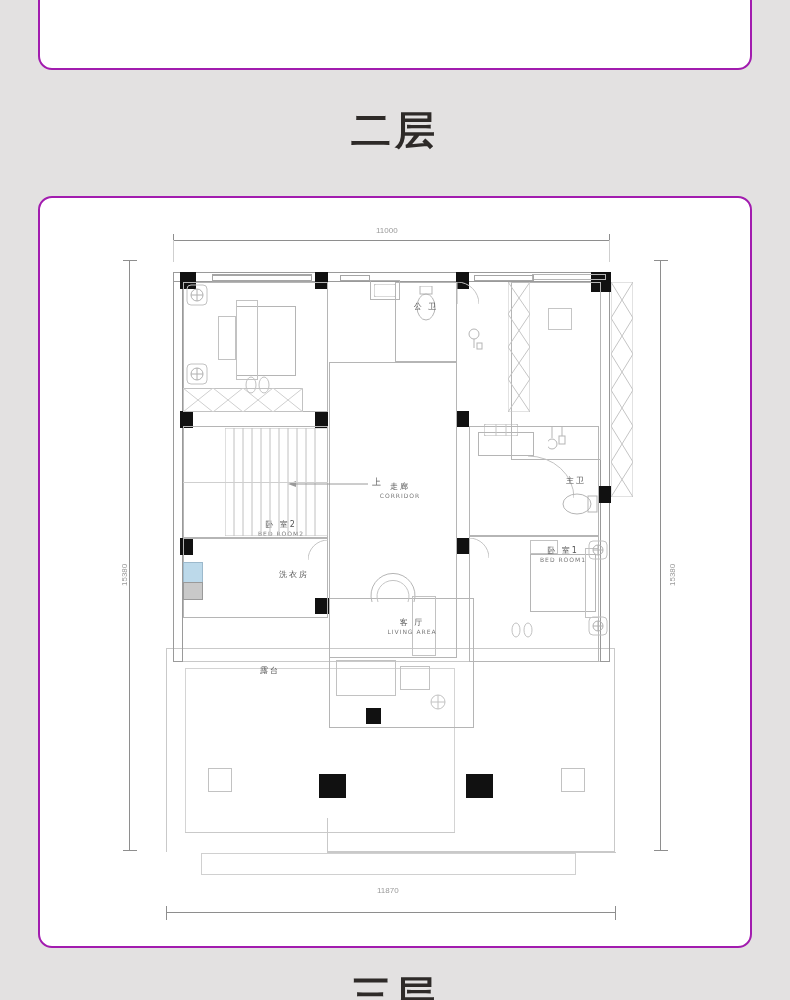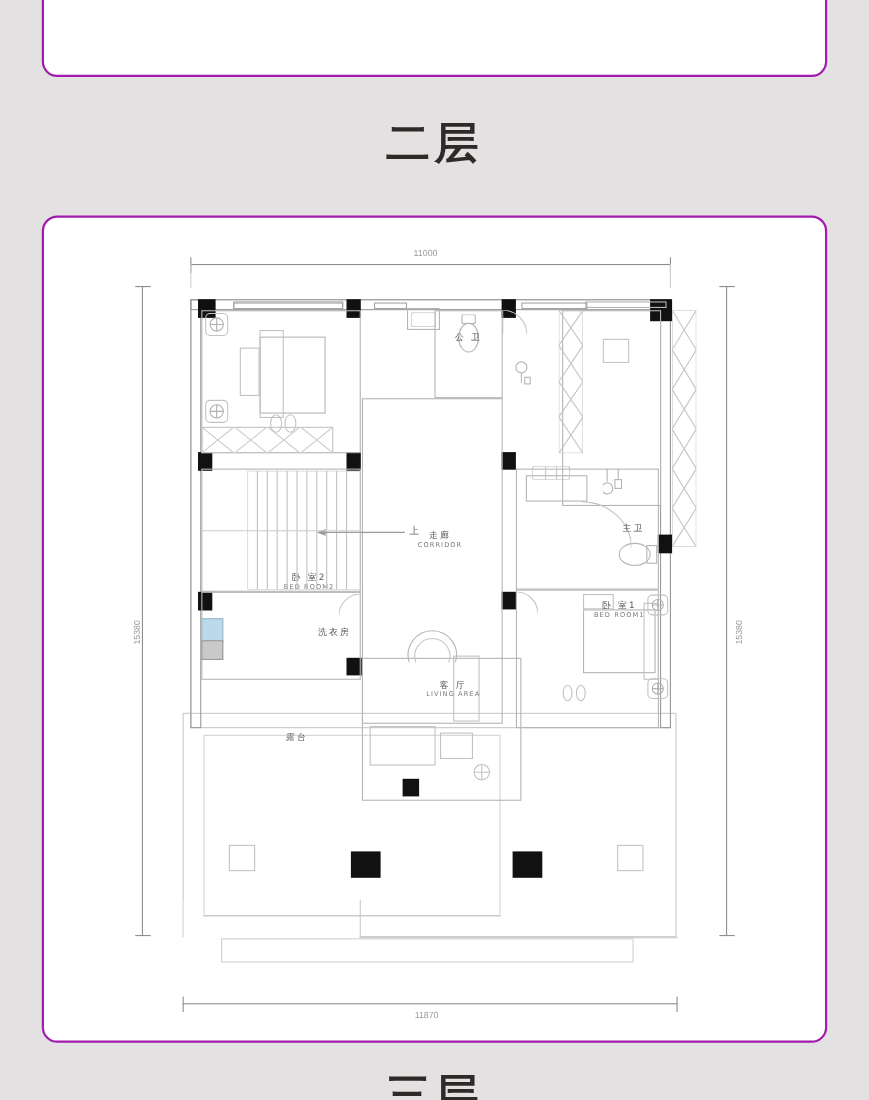--- a/index.html
+++ b/index.html
@@ -79,21 +79,21 @@
 <div class="card" id="card-main">
   <div class="plan">
 
     <div class="dim" style="left:336px;top:28px;">11000</div>
     <div class="line" style="left:133px;top:42px;width:437px;height:1px;background:#8e8e8e;"></div>
     <div class="line" style="left:133px;top:36px;width:1px;height:14px;background:#8e8e8e;"></div>
     <div class="line" style="left:569px;top:36px;width:1px;height:14px;background:#8e8e8e;"></div>
     <div class="line" style="left:133px;top:42px;width:1px;height:22px;background:#cfcfcf;"></div>
     <div class="line" style="left:569px;top:42px;width:1px;height:22px;background:#cfcfcf;"></div>
 
-    <div class="dim" style="left:337px;top:720px;">11870</div>
+    <div class="dim" style="left:337px;top:688px;">11870</div>
     <div class="line" style="left:126px;top:714px;width:450px;height:1px;background:#8e8e8e;"></div>
     <div class="line" style="left:126px;top:708px;width:1px;height:14px;background:#8e8e8e;"></div>
     <div class="line" style="left:575px;top:708px;width:1px;height:14px;background:#8e8e8e;"></div>
 
     <div class="dim vert" style="left:80px;top:388px;">15380</div>
     <div class="line" style="left:89px;top:62px;width:1px;height:590px;background:#8e8e8e;"></div>
     <div class="line" style="left:83px;top:62px;width:14px;height:1px;background:#8e8e8e;"></div>
     <div class="line" style="left:83px;top:652px;width:14px;height:1px;background:#8e8e8e;"></div>
 
     <div class="dim vert" style="left:628px;top:388px;">15380</div>
@@ -246,21 +246,21 @@
     </svg>
 
     <svg style="position:absolute;left:248px;top:281px;" width="82" height="10">
       <line x1="80" y1="5" x2="4" y2="5" stroke="#9a9a9a"></line>
       <polygon points="0,5 8,2 8,8" fill="#9a9a9a"></polygon>
     </svg>
     <div class="dim" style="left:332px;top:278px;font-size:9px;color:#666;">上</div>
     <div class="line" style="left:143px;top:284px;width:145px;height:1px;background:#cfcfcf;"></div>
 
     <div class="thin2" style="left:143px;top:340px;width:145px;height:80px;border-color:#b5b5b5;"></div>
-    <div class="rlabel single" style="left:234px;top:372px;width:60px;">
+    <div class="rlabel single" style="left:224px;top:372px;width:60px;">
       <span class="cn">洗衣房</span>
     </div>
 
     <div style="position:absolute;left:143px;top:364px;width:18px;height:20px;background:#bcd9ea;border:1px solid #9cb9cc;"></div>
     <div style="position:absolute;left:143px;top:384px;width:18px;height:16px;background:#c9c9c9;border:1px solid #9a9a9a;"></div>
 
     <div class="thin2" style="left:429px;top:228px;width:130px;height:110px;border-color:#b5b5b5;"></div>
     <div class="thin2" style="left:438px;top:234px;width:56px;height:24px;border-color:#b5b5b5;"></div>
     <svg style="position:absolute;left:444px;top:226px;" width="34" height="12">
       <rect x="0" y="0" width="34" height="12" rx="2" fill="none" stroke="#b5b5b5"></rect>

